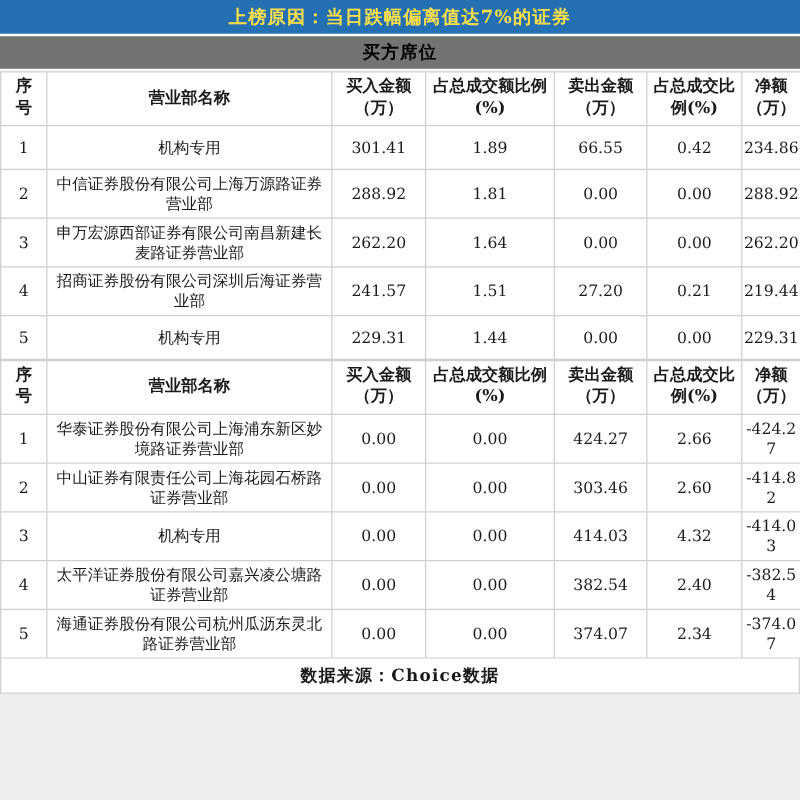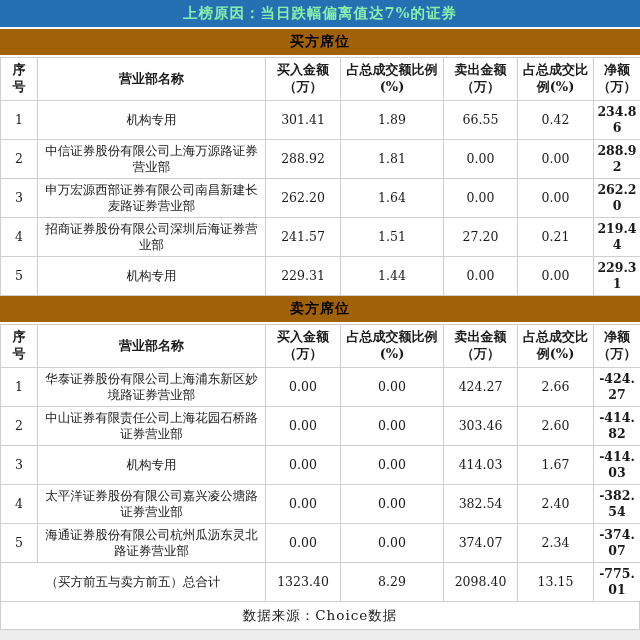--- a/index.html
+++ b/index.html
@@ -11,25 +11,25 @@
     -webkit-font-smoothing:antialiased;
   }
   .page { width:640px; background:#ffffff; }
 
   .title-bar {
     height:27px; background:#2470b3;
     display:flex; align-items:center; justify-content:center;
     border-bottom:2px solid #ffffff;
   }
   .title-bar span {
-    color:#86efac; font-weight:bold; font-size:14.5px; letter-spacing:1px;
+    color:#fde047; font-weight:bold; font-size:14.5px; letter-spacing:1px;
   }
 
   .band {
-    height:26px; background:#a16207;
+    height:26px; background:#737373;
     display:flex; align-items:center; justify-content:center;
     border-bottom:2px solid #ffffff;
   }
   .band span { font-weight:bold; font-size:14px; color:#000; letter-spacing:1px; }
 
   table {
     width:640px; border-collapse:collapse; table-layout:fixed;
     background:#ffffff; font-size:12.5px;
   }
   col.c0 { width:37px; }
@@ -45,29 +45,29 @@
     text-align:center; vertical-align:middle;
     padding:3px 2px; line-height:1.28;
     overflow:hidden;
   }
   th {
     font-weight:bold; font-size:13px;
     white-space:pre-line; height:38px; padding:2px 1px;
   }
   td.num { height:28px; }
   td.name { padding:3px 4px; }
-  td.net { word-break:break-all; padding:3px 1px;font-weight:bold; }
+  td.net { word-break:break-all; padding:3px 1px; }
   tr.total-row td { height:30px; }
 
   .footer {
     height:27px; background:#ffffff;
     border:1px solid #cfcfcf; border-top:none;
     display:flex; align-items:center; justify-content:center;
   }
-  .footer span { font-weight:normal; font-size:13.5px; letter-spacing:1px; }
+  .footer span { font-weight:bold; font-size:13.5px; letter-spacing:1px; }
 </style>
 </head>
 <body>
 
 <div class="page">
 
   <div class="title-bar">
     <span>上榜原因：当日跌幅偏离值达7%的证券</span>
   </div>
 
@@ -142,23 +142,20 @@
         <td class="name">机构专用</td>
         <td class="num">229.31</td>
         <td class="num">1.44</td>
         <td class="num">0.00</td>
         <td class="num">0.00</td>
         <td class="num net">229.31</td>
       </tr>
     </tbody>
   </table>
 
-  <div class="band">
-    <span>卖方席位</span>
-  </div>
 
   <table>
     <colgroup>
         <col class="c0">
         <col class="c1">
         <col class="c2">
         <col class="c3">
         <col class="c4">
         <col class="c5">
         <col class="c6">
@@ -196,49 +193,41 @@
         <td class="num">303.46</td>
         <td class="num">2.60</td>
         <td class="num net">-414.82</td>
       </tr>
       <tr>
         <td class="num">3</td>
         <td class="name">机构专用</td>
         <td class="num">0.00</td>
         <td class="num">0.00</td>
         <td class="num">414.03</td>
-        <td class="num">1.67</td>
+        <td class="num">4.32</td>
         <td class="num net">-414.03</td>
       </tr>
       <tr>
         <td class="num">4</td>
         <td class="name">太平洋证券股份有限公司嘉兴凌公塘路证券营业部</td>
         <td class="num">0.00</td>
         <td class="num">0.00</td>
         <td class="num">382.54</td>
         <td class="num">2.40</td>
         <td class="num net">-382.54</td>
       </tr>
       <tr>
         <td class="num">5</td>
         <td class="name">海通证券股份有限公司杭州瓜沥东灵北路证券营业部</td>
         <td class="num">0.00</td>
         <td class="num">0.00</td>
         <td class="num">374.07</td>
         <td class="num">2.34</td>
         <td class="num net">-374.07</td>
       </tr>
-      <tr class="total-row">
-        <td class="name" colspan="2">（买方前五与卖方前五）总合计</td>
-        <td class="num">1323.40</td>
-        <td class="num">8.29</td>
-        <td class="num">2098.40</td>
-        <td class="num">13.15</td>
-        <td class="num net">-775.01</td>
-      </tr>
     </tbody>
   </table>
 
   <div class="footer">
     <span>数据来源：Choice数据</span>
   </div>
 
 </div>
 
 </body></html>

